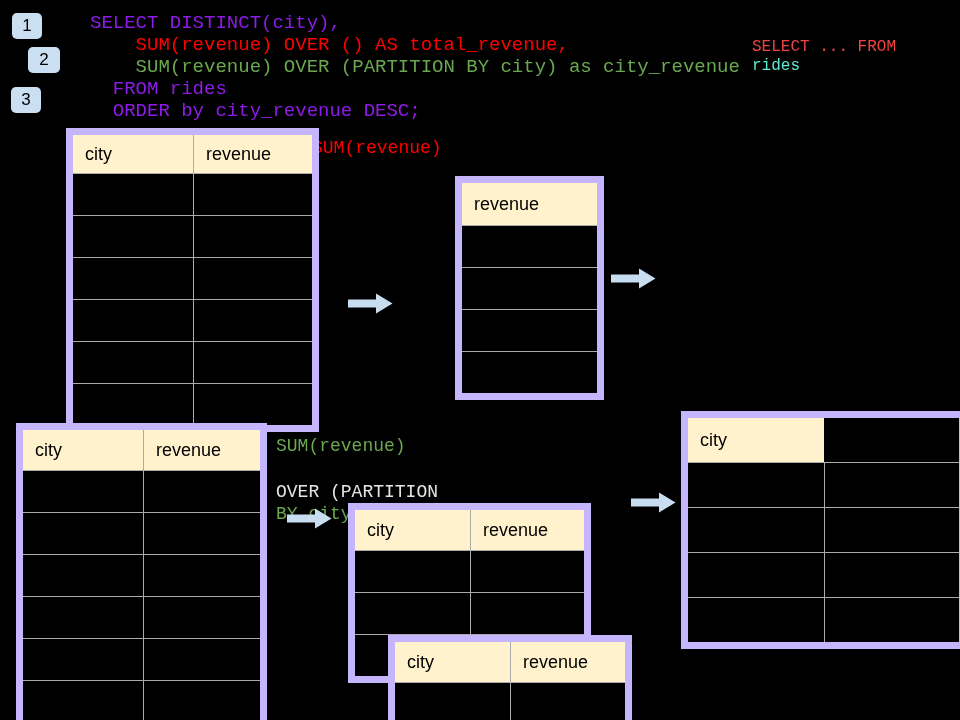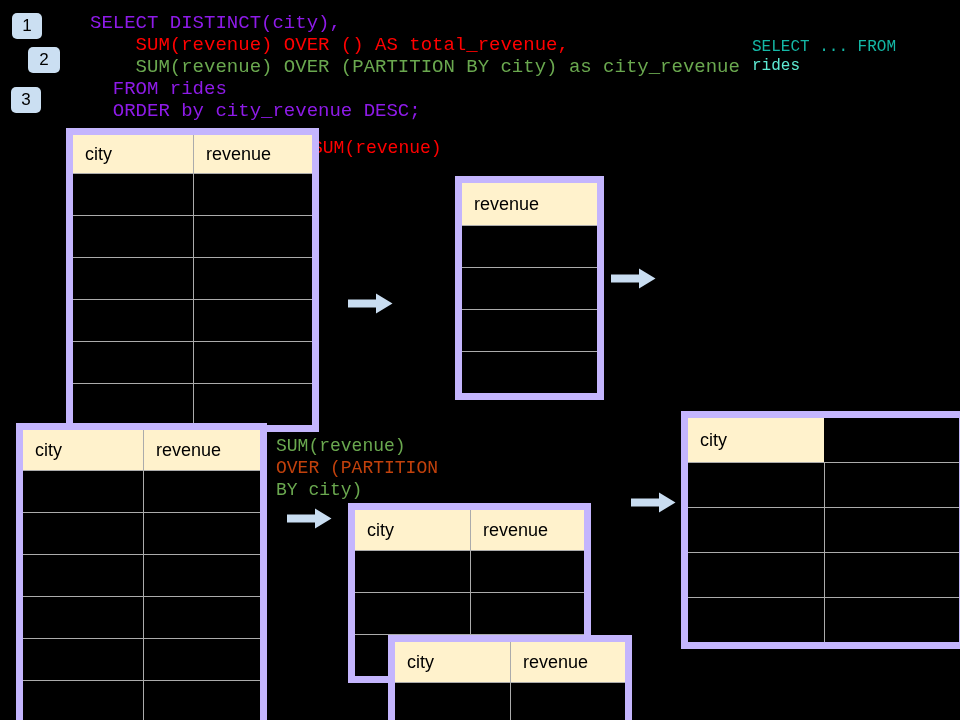--- a/index.html
+++ b/index.html
@@ -77,23 +77,23 @@
     <span>1</span>
   </div>
   <div class="badge" id="badge-2">
     <span>2</span>
   </div>
   <div class="badge" id="badge-3">
     <span>3</span>
   </div>
 
   <div class="code" id="sql-main"><div style="color: rgb(142, 27, 232);">SELECT DISTINCT(city),</div><div style="color: rgb(255, 0, 0);">    SUM(revenue) OVER () AS total_revenue,</div><div style="color: rgb(106, 168, 79);">    SUM(revenue) OVER (PARTITION BY city) as city_revenue</div><div style="color: rgb(142, 27, 232);">  FROM rides</div><div style="color: rgb(142, 27, 232);">  ORDER by city_revenue DESC;</div></div>
-  <div class="code" id="side-note"><div style="color: #14b8a6;">SELECT ... FROM</div><div style="color: #5eead4;">rides</div></div>
+  <div class="code" id="side-note"><div style="color: #ef4444;">SELECT ... FROM</div><div style="color: #5eead4;">rides</div></div>
   <div class="code" id="ann-total"><div style="color: rgb(255, 0, 0);">SUM(revenue)</div></div>
-  <div class="code" id="ann-partition"><div style="color: rgb(106, 168, 79);">SUM(revenue)</div><div style="color: #c2410c;">OVER (PARTITION</div><div style="color: rgb(106, 168, 79);">BY city)</div></div>
+  <div class="code" id="ann-partition"><div style="color: rgb(106, 168, 79);">SUM(revenue)</div><div style="color: #e5e5e5; margin-top: 24px;">OVER (PARTITION</div><div style="color: rgb(106, 168, 79);">BY city)</div></div>
 
   <div class="table" id="tableA">
       <div class="trow">
         <div class="tcell hcell">city</div>
         <div class="tcell hcell">revenue</div>
       </div>
       <div class="trow">
         <div class="tcell bcell"></div>
         <div class="tcell bcell"></div>
       </div>

